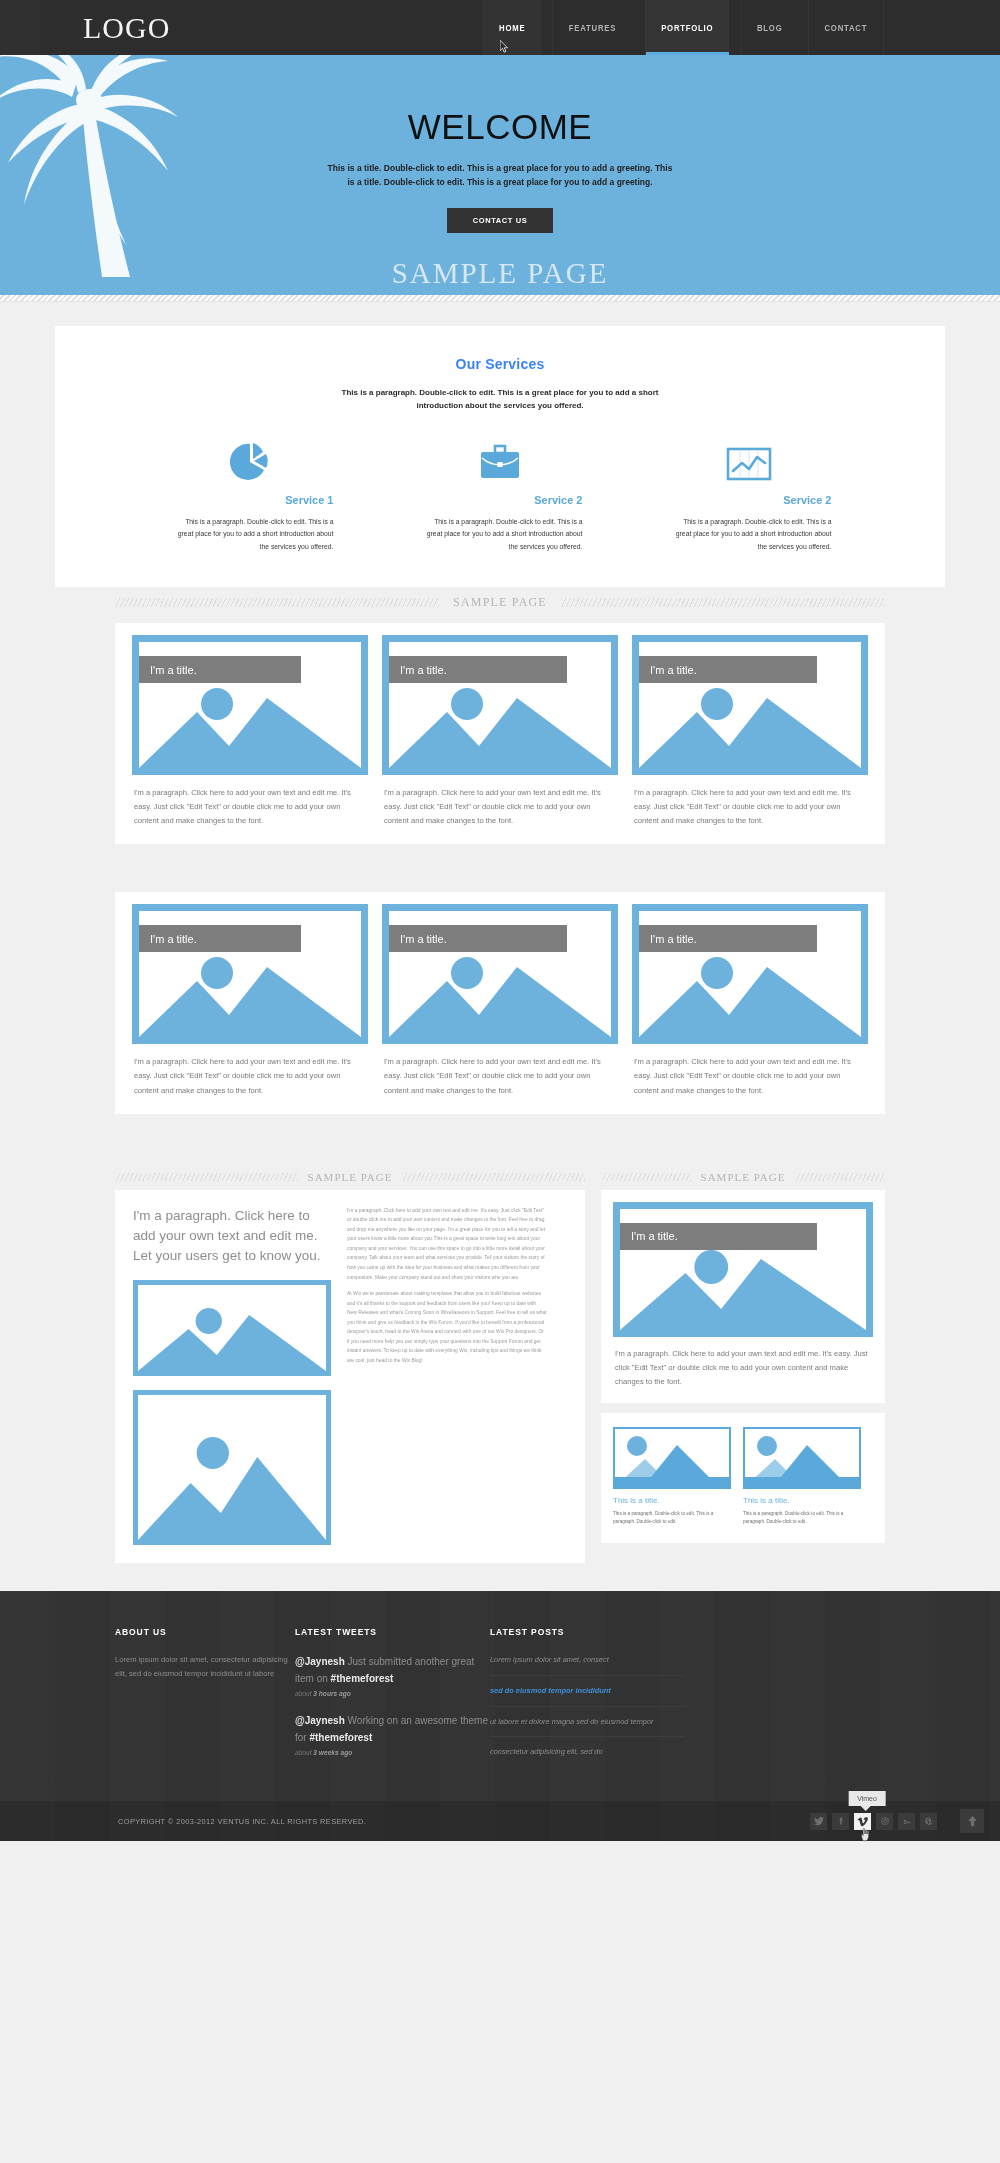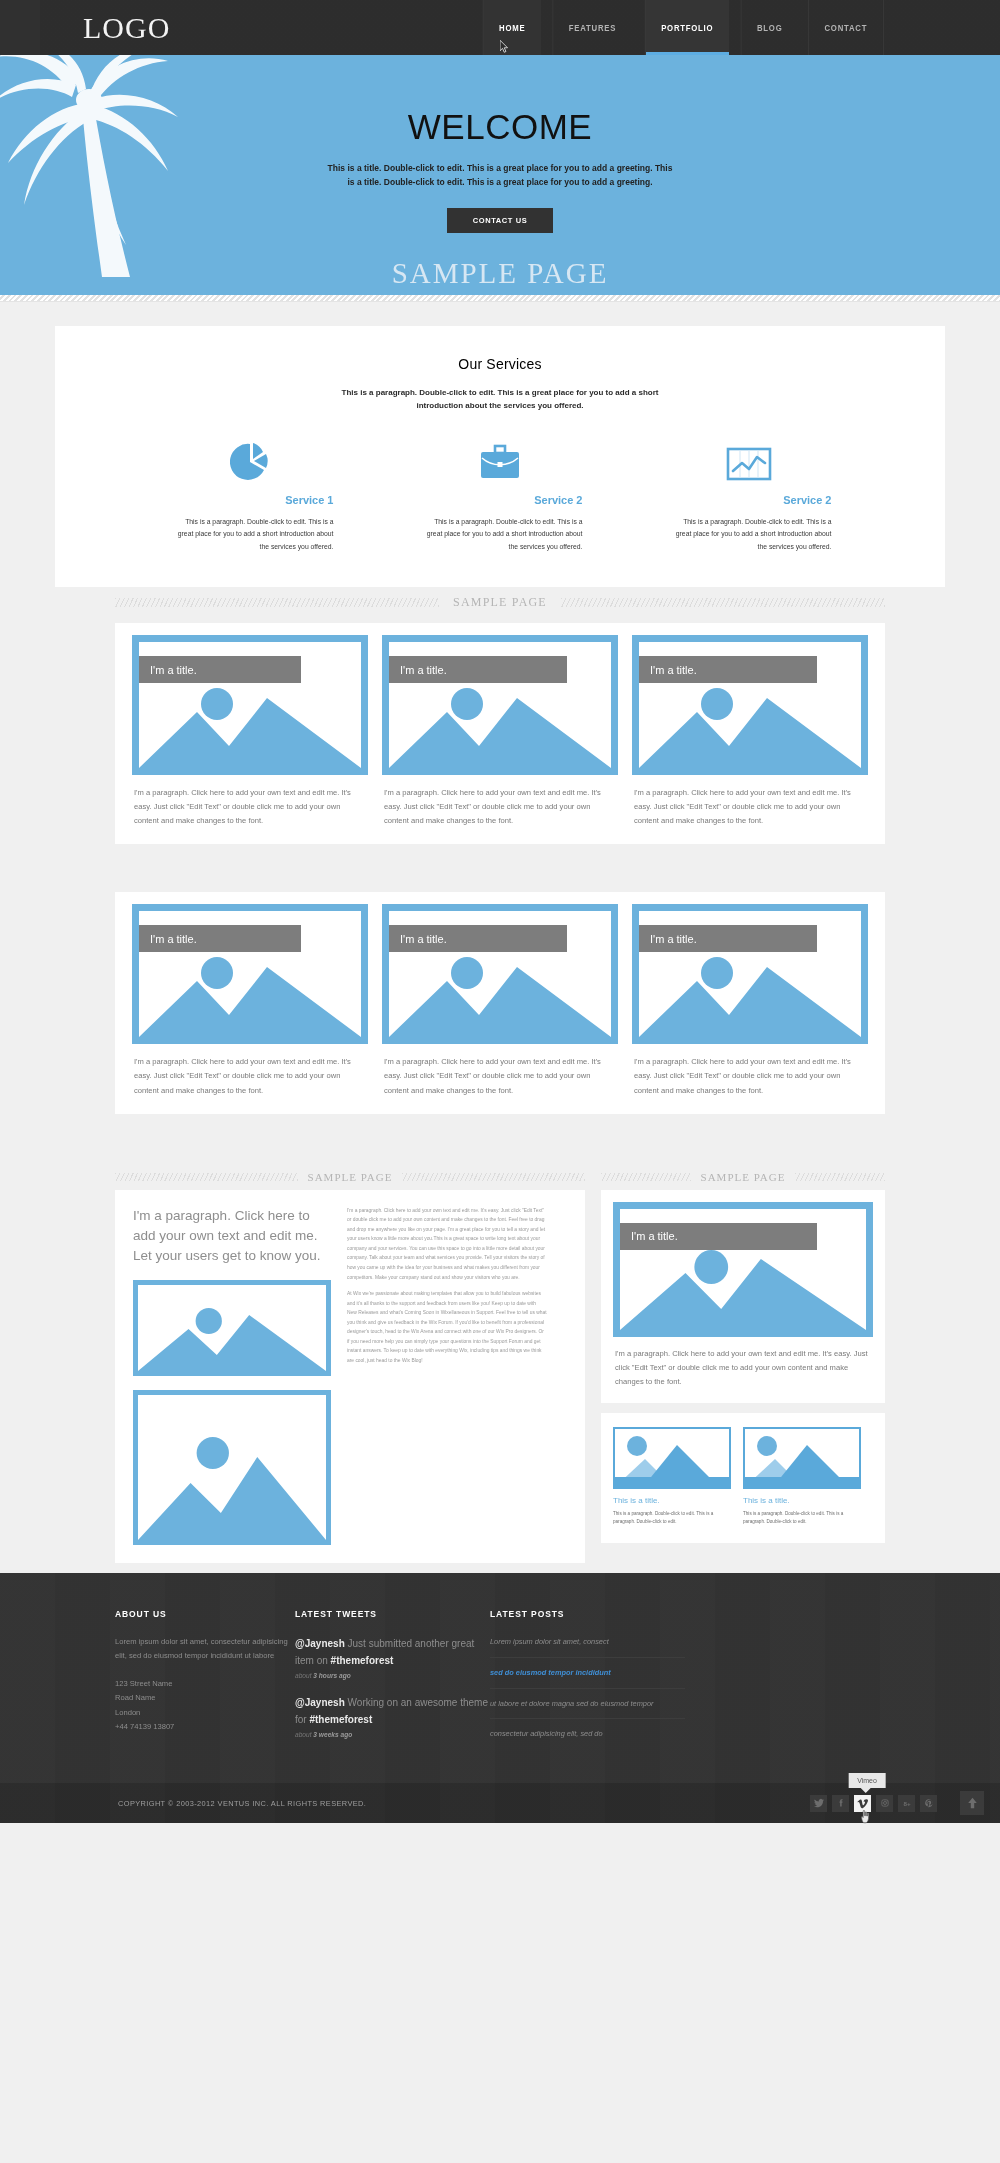--- a/index.html
+++ b/index.html
@@ -113,22 +113,22 @@
   
   .services-wrap { background: #f0f0f0; padding: 24px 0 0; }
   .services {
     width: 890px; margin: 0 auto;
     background: #ffffff;
     padding: 30px 0 34px;
   }
   .services h2 {
     text-align: center;
     font-size: 14px;
-    font-weight: normal;
-    color: #000000;
+    font-weight: bold;
+    color: #3b82f6;
     letter-spacing: .2px;
   }
   .services-sub {
     width: 360px; margin: 15px auto 0;
     text-align: center;
     font-size: 8px;
     font-weight: bold;
     color: #2b2b2b;
     line-height: 1.6;
   }
@@ -235,21 +235,21 @@
   .tc-right-box .ph { height: 135px; }
   .tc-right-box .pf-text { padding: 10px 2px 2px; }
   .mini-box { background:#fff; padding: 14px 12px 16px; margin-top: 10px; display:flex; gap: 12px; }
   .mini { width: 118px; }
   .mini-img { height: 62px; border: 2px solid #5aa9da; position: relative; overflow:hidden; background:#fff;}
   .mini h4 { font-size: 8px; color: #6cb2dd; font-weight: normal; margin-top: 7px; }
   .mini p { font-size: 4.6px; color: #707070; line-height: 1.9; margin-top: 5px; }
 
   
   .footer {
-    margin-top: 10px;
+    margin-top: 28px;
     background: #333333;
     position: relative;
     padding: 36px 0 0;
     height: 210px;
   }
   .footer::before{
     content:""; position:absolute; inset:0;
     background: repeating-linear-gradient(90deg, rgba(255,255,255,.008) 0 55px, rgba(0,0,0,.015) 55px 110px);
     pointer-events:none;
   }
@@ -598,26 +598,20 @@
       </div>
     </div>
   </div>
 
   <div class="footer">
     <div class="footer-inner">
 
       <div class="fcol about">
         <h5>ABOUT US</h5>
         <p>Lorem ipsum dolor sit amet, consectetur adipisicing elit, sed do eiusmod tempor incididunt ut labore</p>
-        <div class="addr">
-          <p>123 Street Name</p>
-          <p>Road Name</p>
-          <p>London</p>
-          <p>+44 74139 13807</p>
-        </div>
       </div>
 
       <div class="fcol tweets">
         <h5>LATEST TWEETS</h5>
         <div class="tweet">
           <div class="t"><b>@Jaynesh</b><span> Just submitted another great item on </span><span class="tag">#themeforest</span></div>
           <div class="ago"><span>about </span><b>3 hours ago</b></div>
         </div>
         <div class="tweet">
           <div class="t"><b>@Jaynesh</b><span> Working on an awesome theme for </span><span class="tag">#themeforest</span></div>

